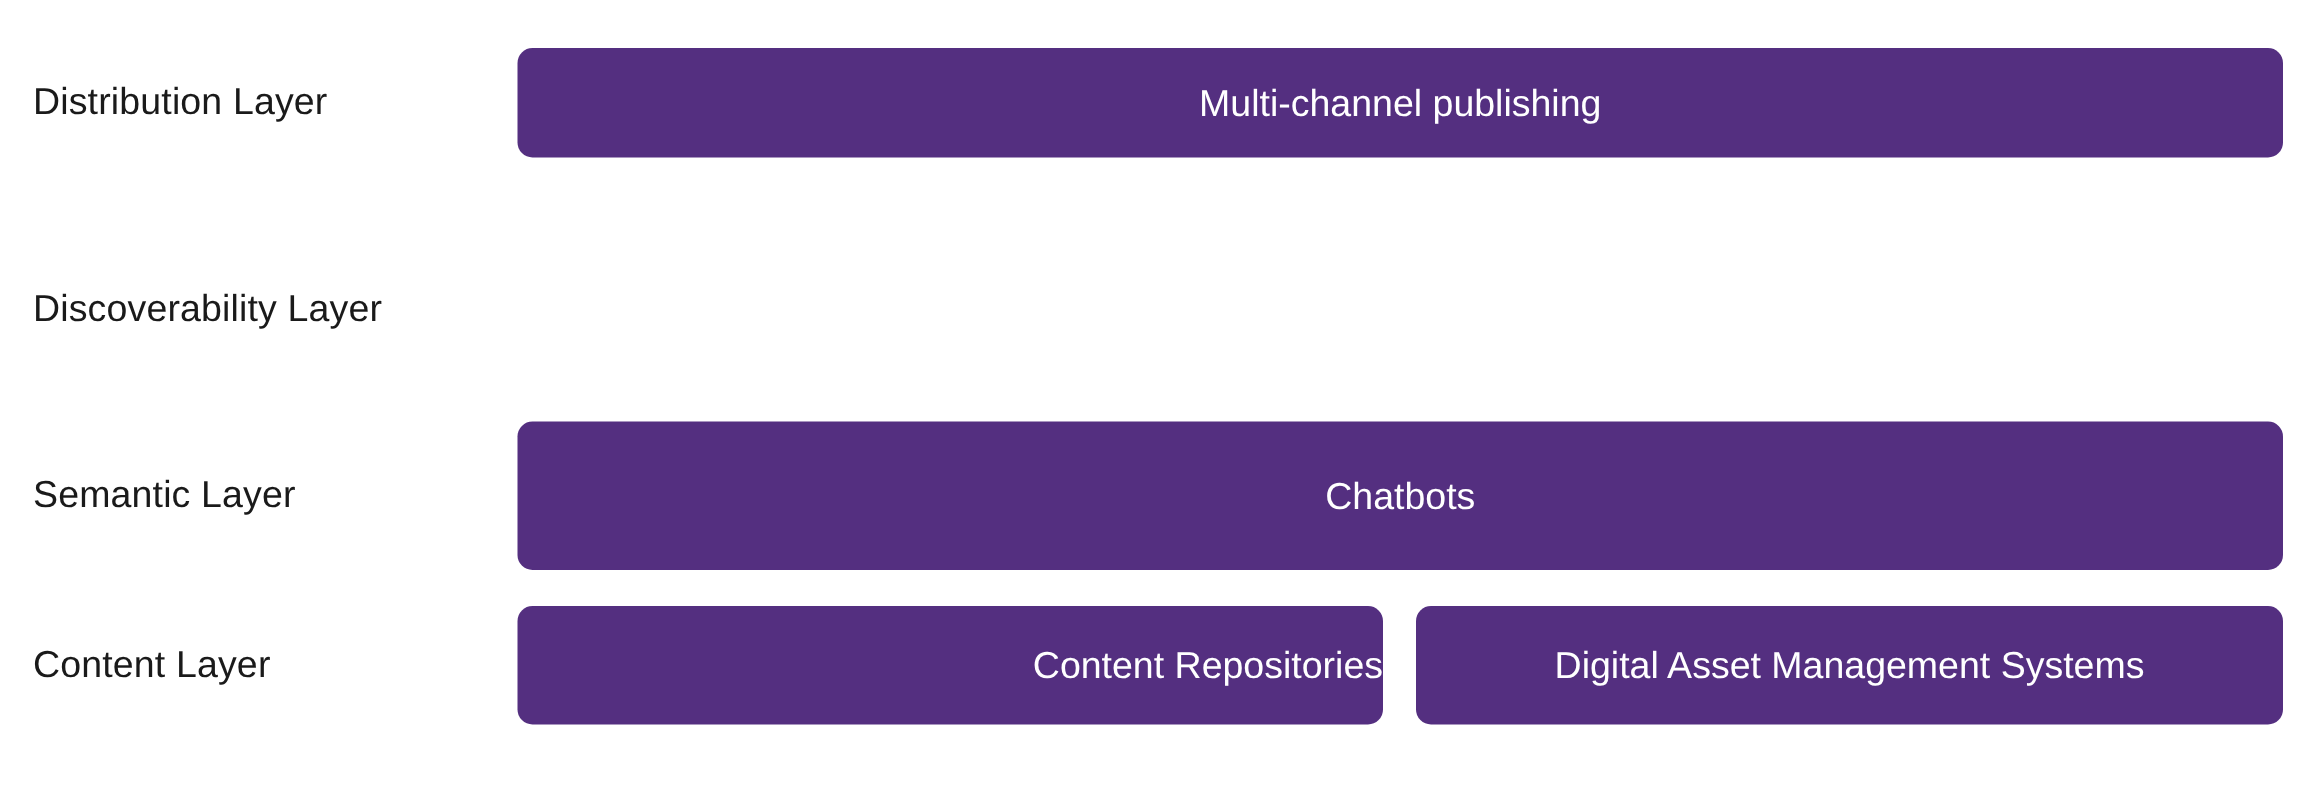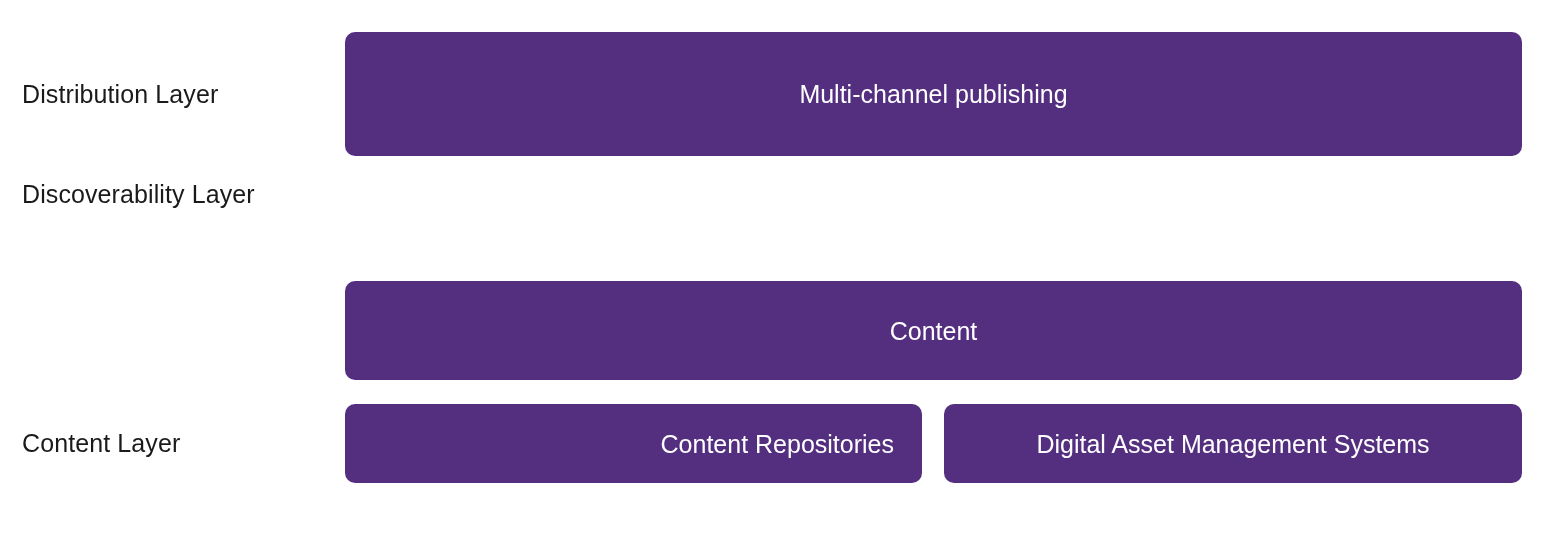--- a/index.html
+++ b/index.html
@@ -53,32 +53,32 @@
     background: #542f80;
     border-radius: 10px;
     display: flex;
     align-items: center;
     justify-content: center;
     text-align: center;
     color: #ffffff;
     font-size: 25px;
     font-weight: 400;
     line-height: 1.36;
-    padding: 4px 28px;
+    padding: 4px 0;
     box-sizing: border-box;
     flex: 1 1 auto;
   }
   .box-text {
     display: block;
     white-space: pre-line;
   }
 
   
-  #row-distribution    { top: 32px;  height: 124px; }
-  #row-discoverability { top: 144px; height: 101px; }
+  #row-distribution    { top: 32px;  height: 73px; }
+  #row-discoverability { top: 156px; height: 101px; }
   #row-semantic        { top: 281px; height: 99px; }
   #row-content         { top: 404px; height: 79px; }
 
   
   #row-content .boxes { gap: 22px; }
   #box-content-repositories { flex: 0 0 577px; justify-content: flex-end; }
   #box-dam-systems          { flex: 0 0 578px; text-align: right; }
 </style>
 </head>
 <body>
@@ -92,23 +92,24 @@
         <span class="box-text">Multi-channel publishing</span>
       </div>
     </div>
   </div>
 
   <div class="row" id="row-discoverability">
     <div class="row-label">Discoverability Layer</div>
   </div>
 
   <div class="row" id="row-semantic">
+    <div class="row-label">Semantic Layer</div>
     <div class="boxes">
       <div class="box" id="box-metadata">
-        <span class="box-text">Content</span>
+        <span class="box-text">Chatbots</span>
       </div>
     </div>
   </div>
 
   <div class="row" id="row-content">
     <div class="row-label">Content Layer</div>
     <div class="boxes">
       <div class="box" id="box-content-repositories">
         <span class="box-text">Content Repositories</span>
       </div>

